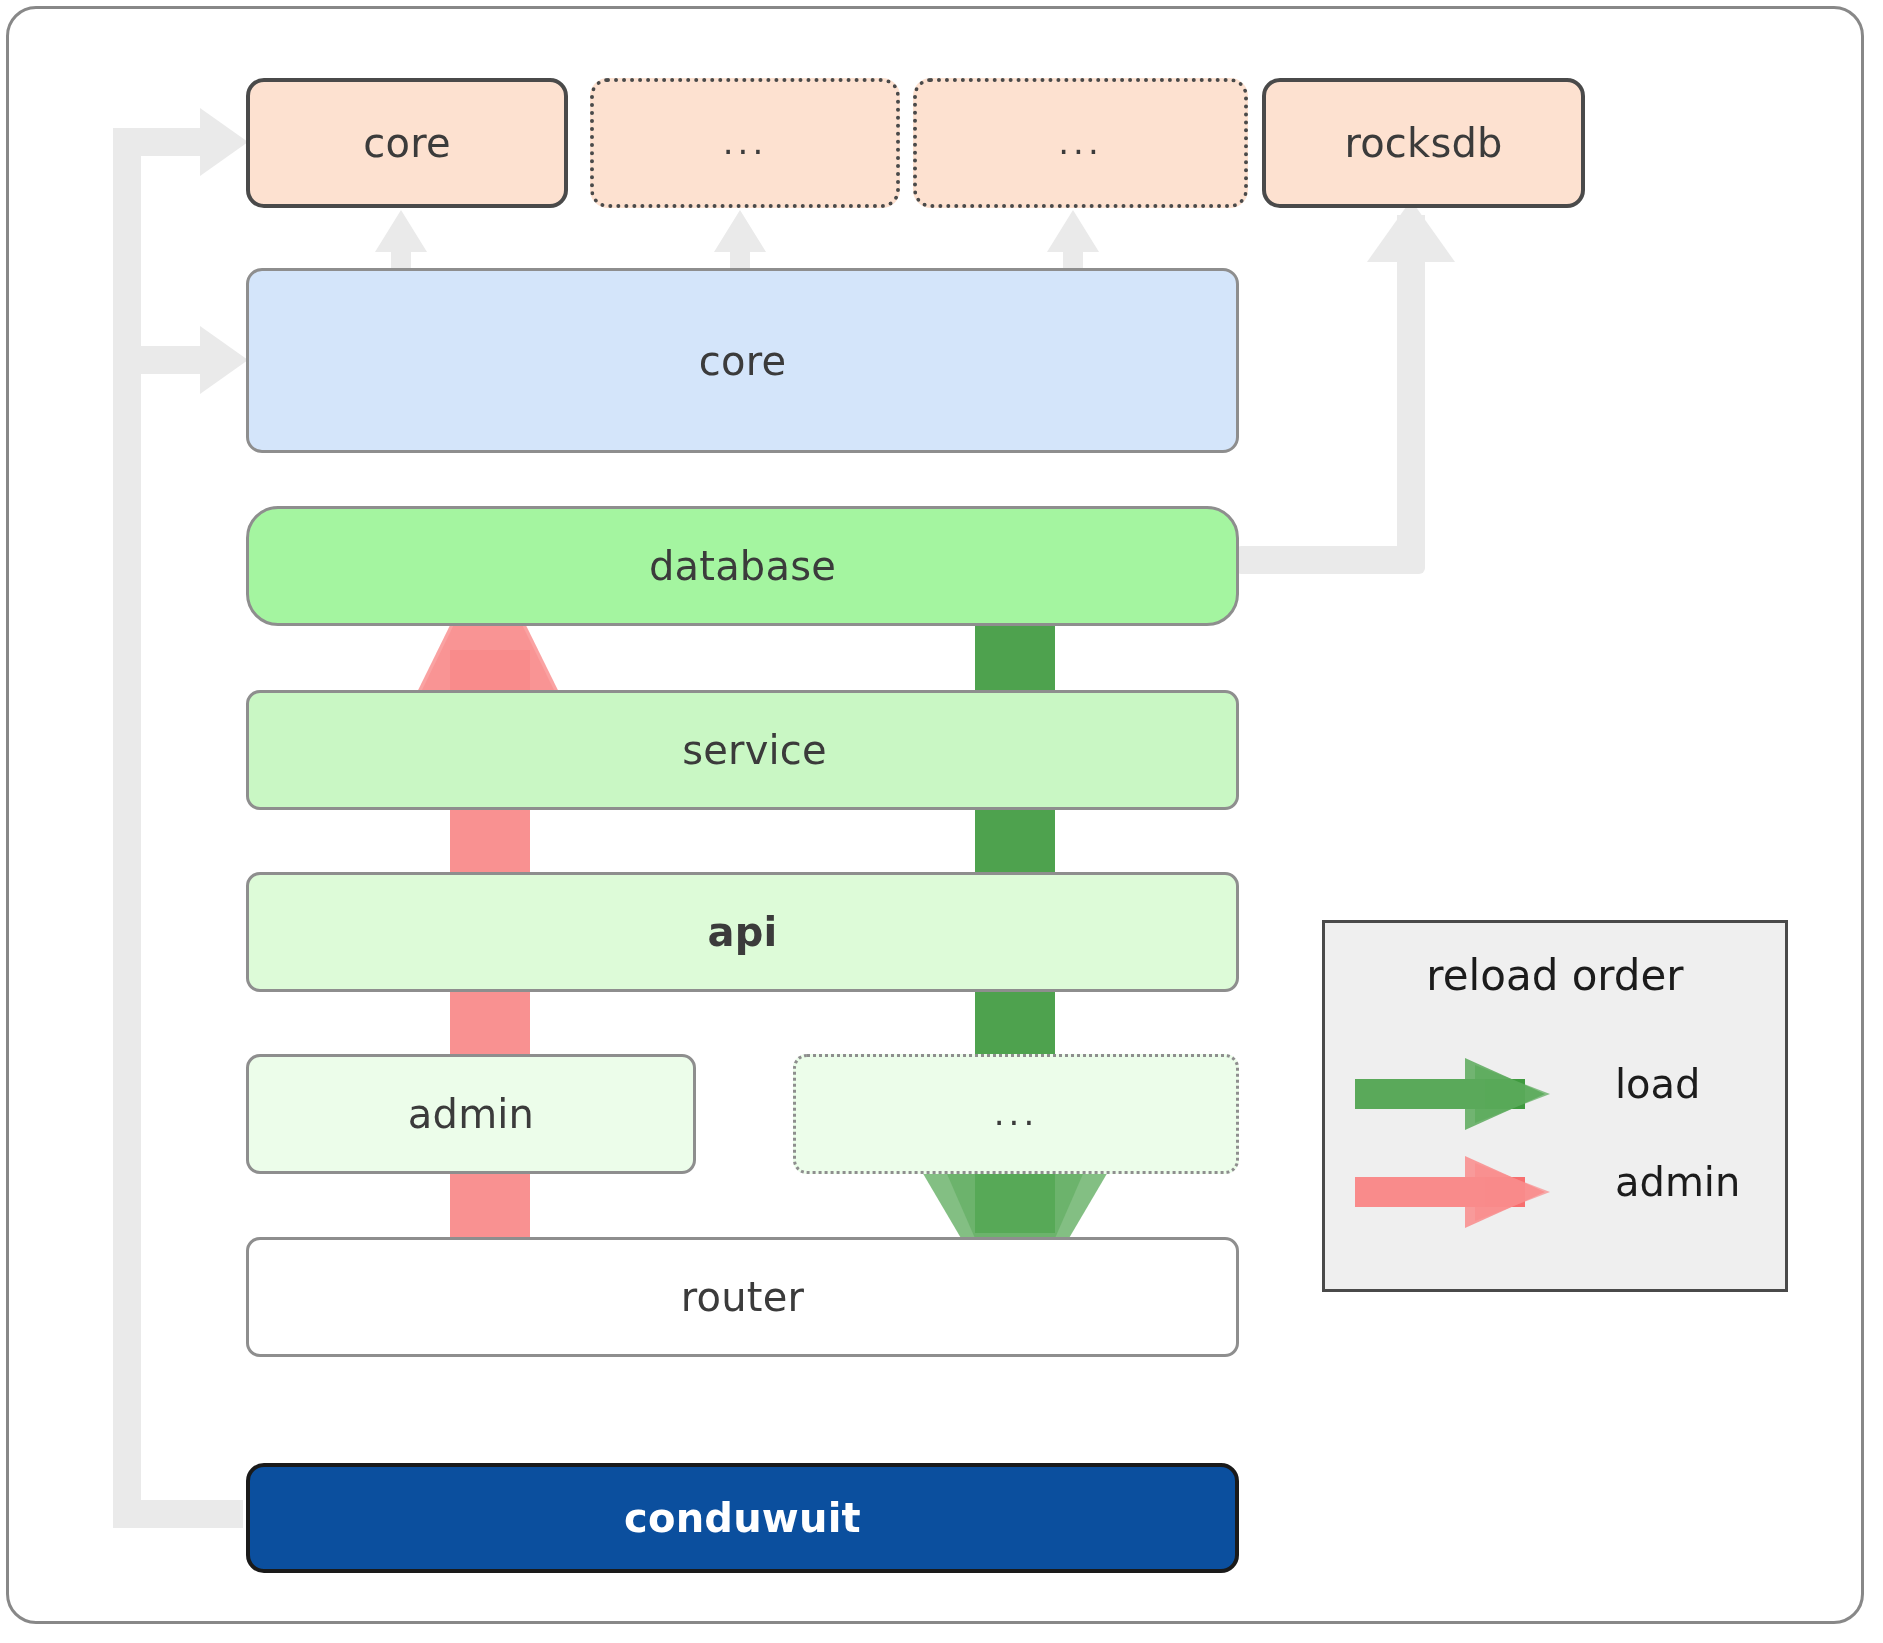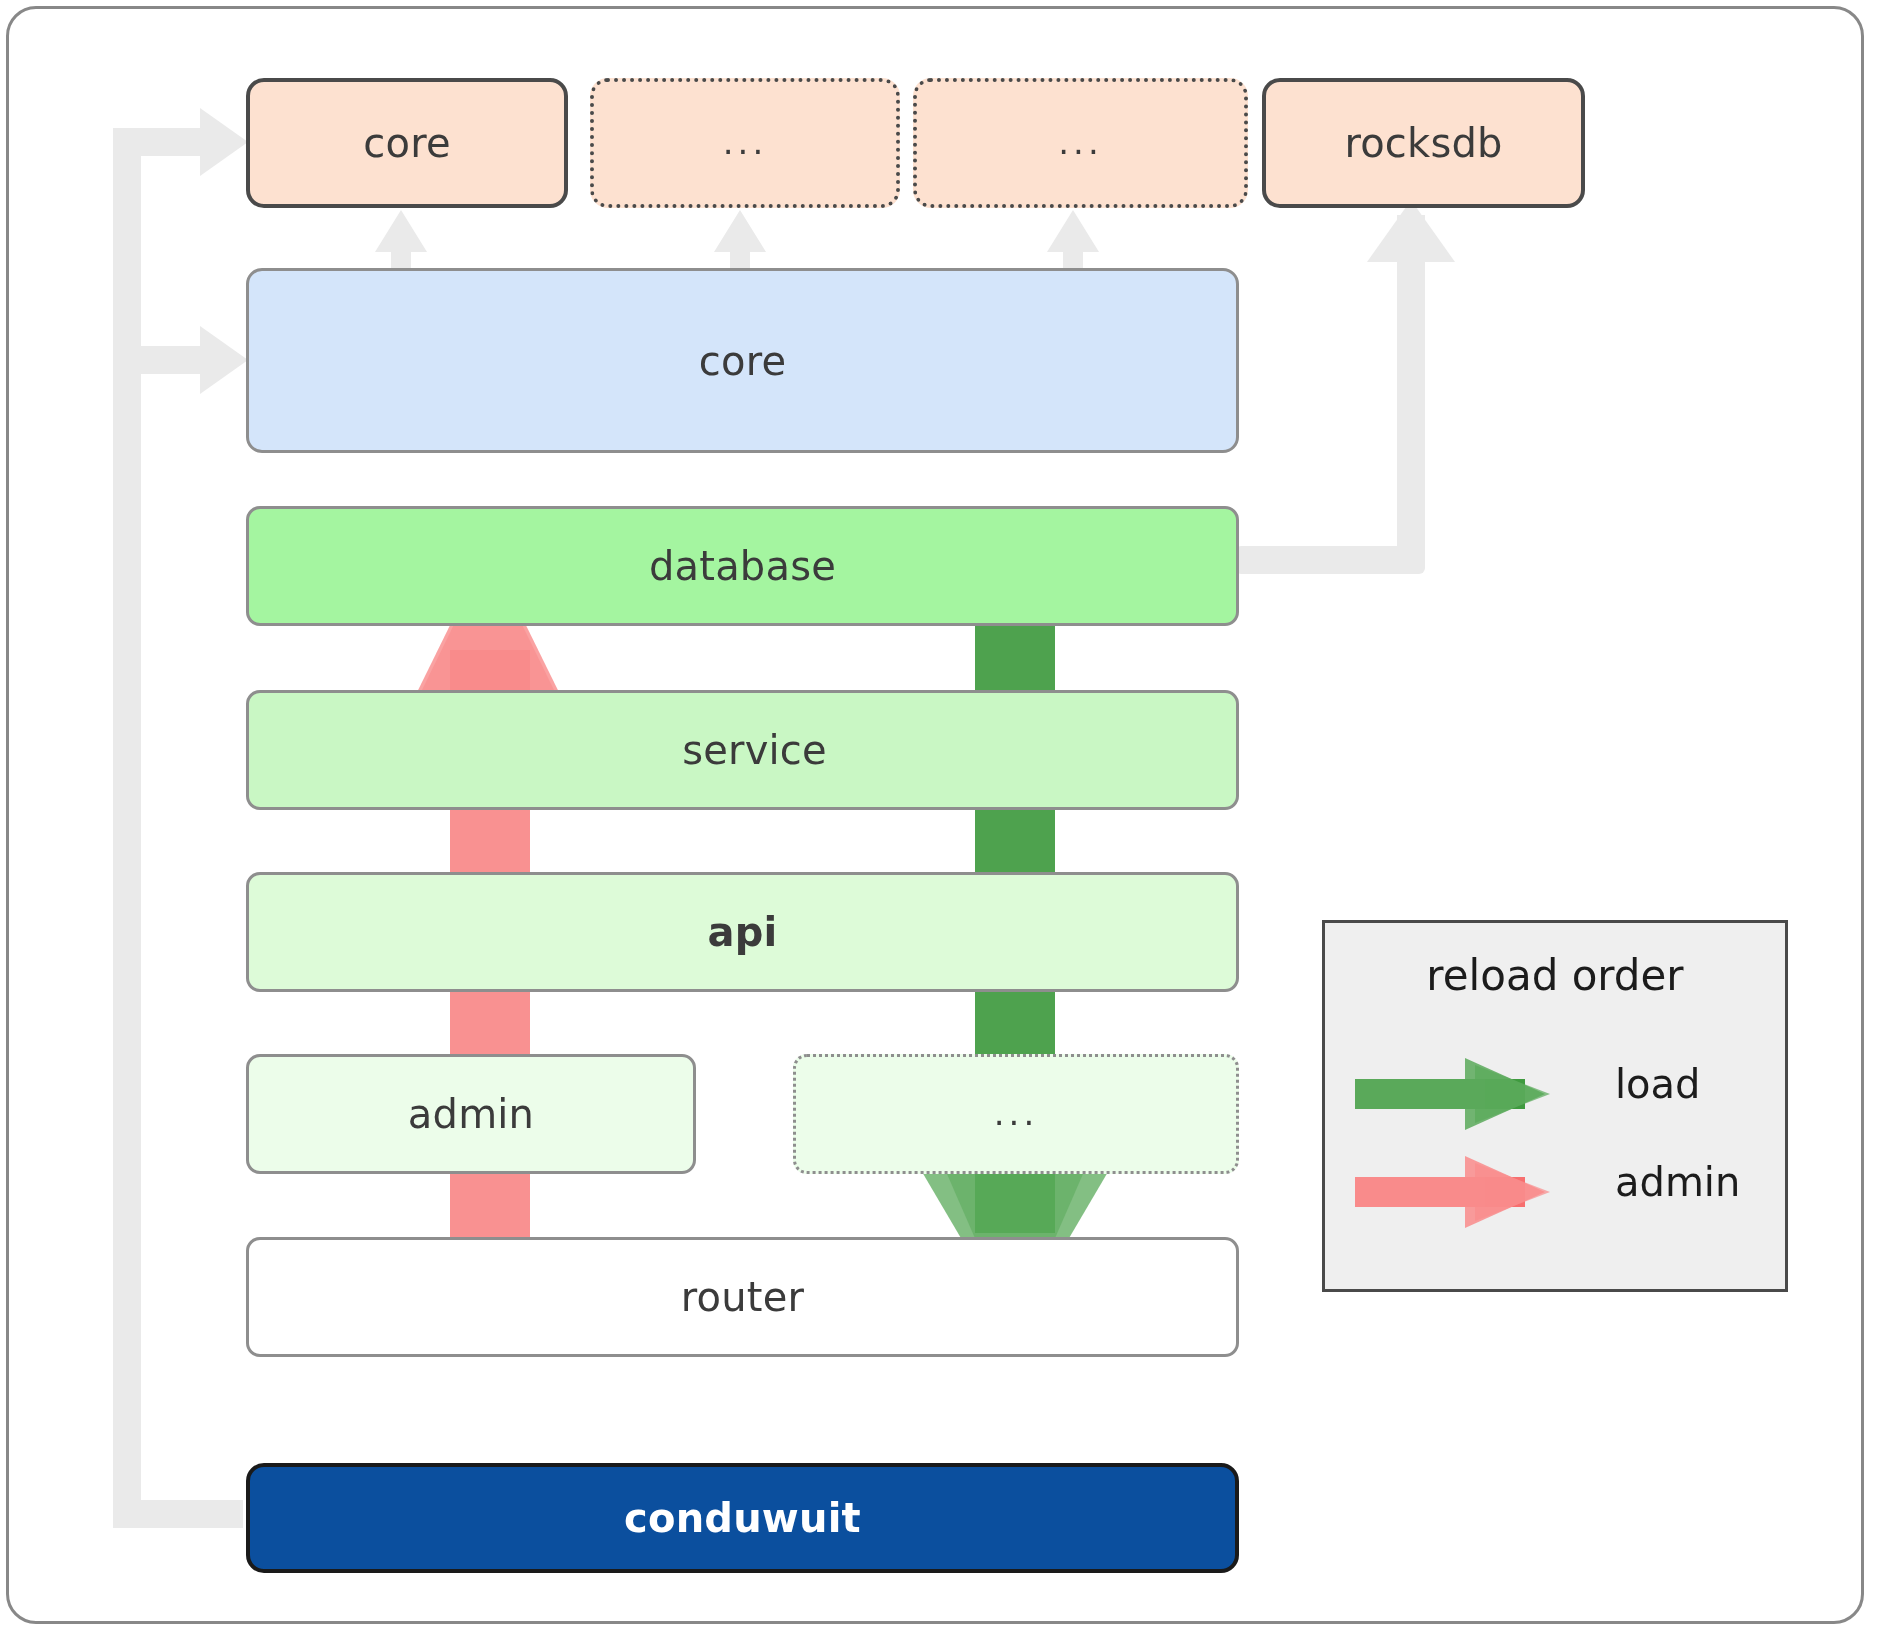--- a/index.html
+++ b/index.html
@@ -196,21 +196,21 @@
   </div>
 
   <div class="node dep" style="left:1262px; top:78px; width:323px; height:130px;">
     <span>rocksdb</span>
   </div>
 
   <div class="node core" style="left:246px; top:268px; width:993px; height:185px;">
     <span>core</span>
   </div>
 
-  <div class="node db" style="left:246px; top:506px; width:993px; height:120px;">
+  <div class="node db" style="left:246px; top:506px; width:993px; height:120px;border-radius:32px;">
     <span>database</span>
   </div>
 
   <div class="node service" style="left:246px; top:690px; width:993px; height:120px;padding-left:24px;">
     <span>service</span>
   </div>
 
   <div class="node api" style="left:246px; top:872px; width:993px; height:120px;font-weight:bold;">
     <span>api</span>
   </div>

